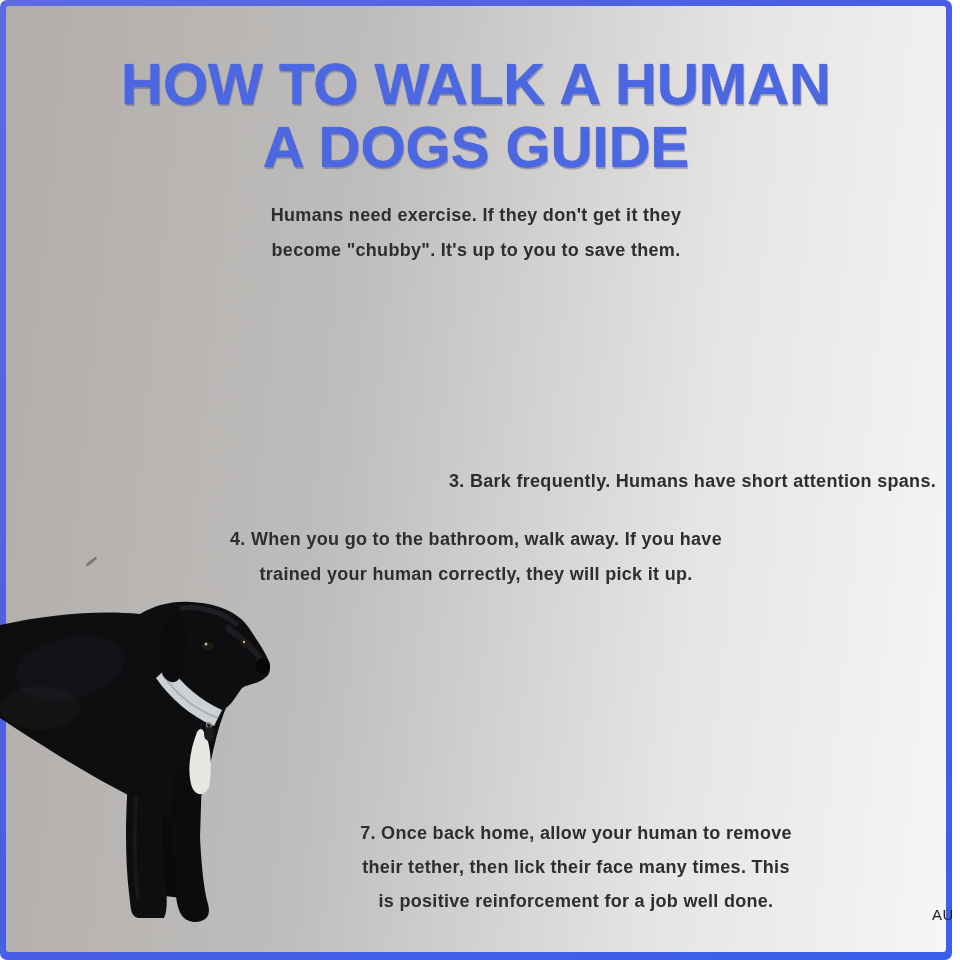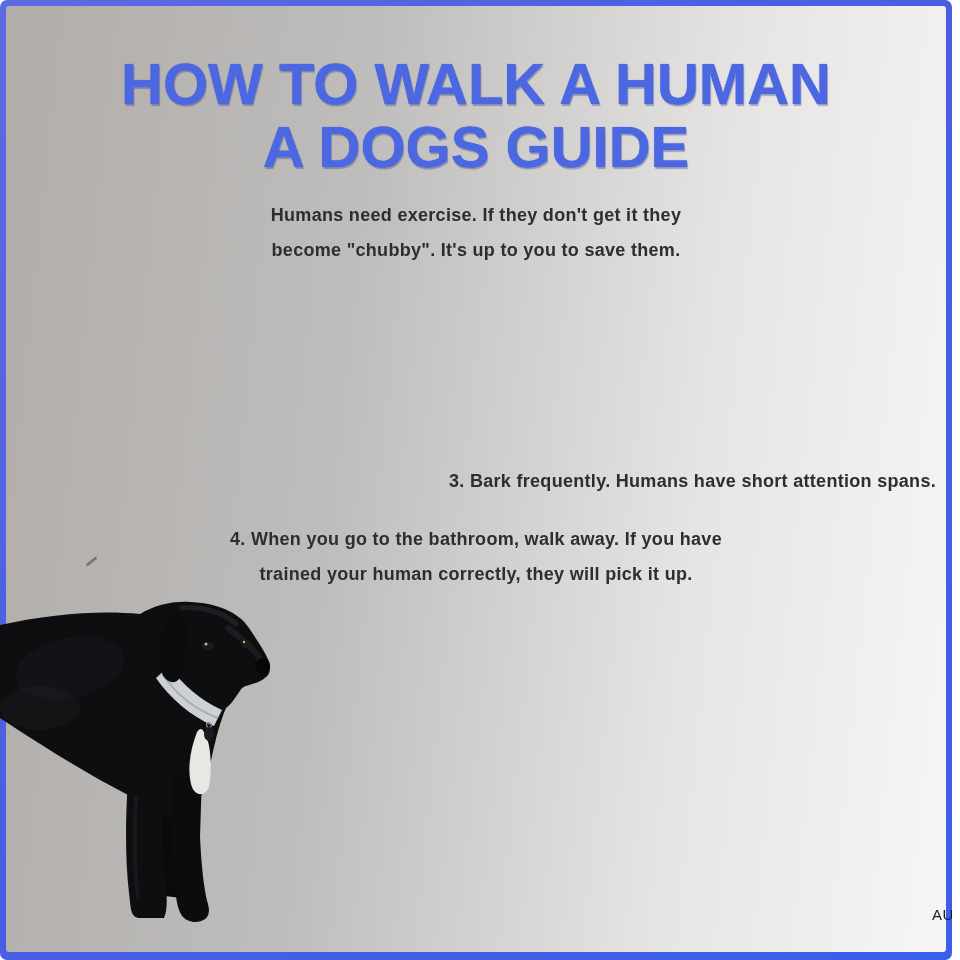--- a/index.html
+++ b/index.html
@@ -70,20 +70,23 @@
   <div class="canvas"></div>
 
   <div class="title">HOW TO WALK A HUMAN
 A DOGS GUIDE</div>
 
   <div class="para p-intro">Humans need exercise. If they don't get it they
 become "chubby". It's up to you to save them.</div>
   <div class="para p-item3">3. Bark frequently. Humans have short attention spans.</div>
   <div class="para p-item4">4. When you go to the bathroom, walk away. If you have
 trained your human correctly, they will pick it up.</div>
+  <div class="para p-item7">7. Once back home, allow your human to remove
+their tether, then lick their face many times. This
+is positive reinforcement for a job well done.</div>
 
   <div class="artifact"></div>
 
   <svg class="dog" viewBox="0 0 292 334" xmlns="http://www.w3.org/2000/svg">
 
     <path d="M148,168 L202,176 L198,302 L148,296 Z" fill="#0a0a0d"></path>
 
     <path d="M0,27 C50,16 100,12 140,16 C154,8 170,3 190,4 C215,5 238,13 249,30
              C257,42 266,55 269,64 C271,70 270,76 266,79 C259,86 248,86 242,90
              C236,98 232,106 226,110 C220,124 216,140 212,158 C208,175 203,192 198,208

